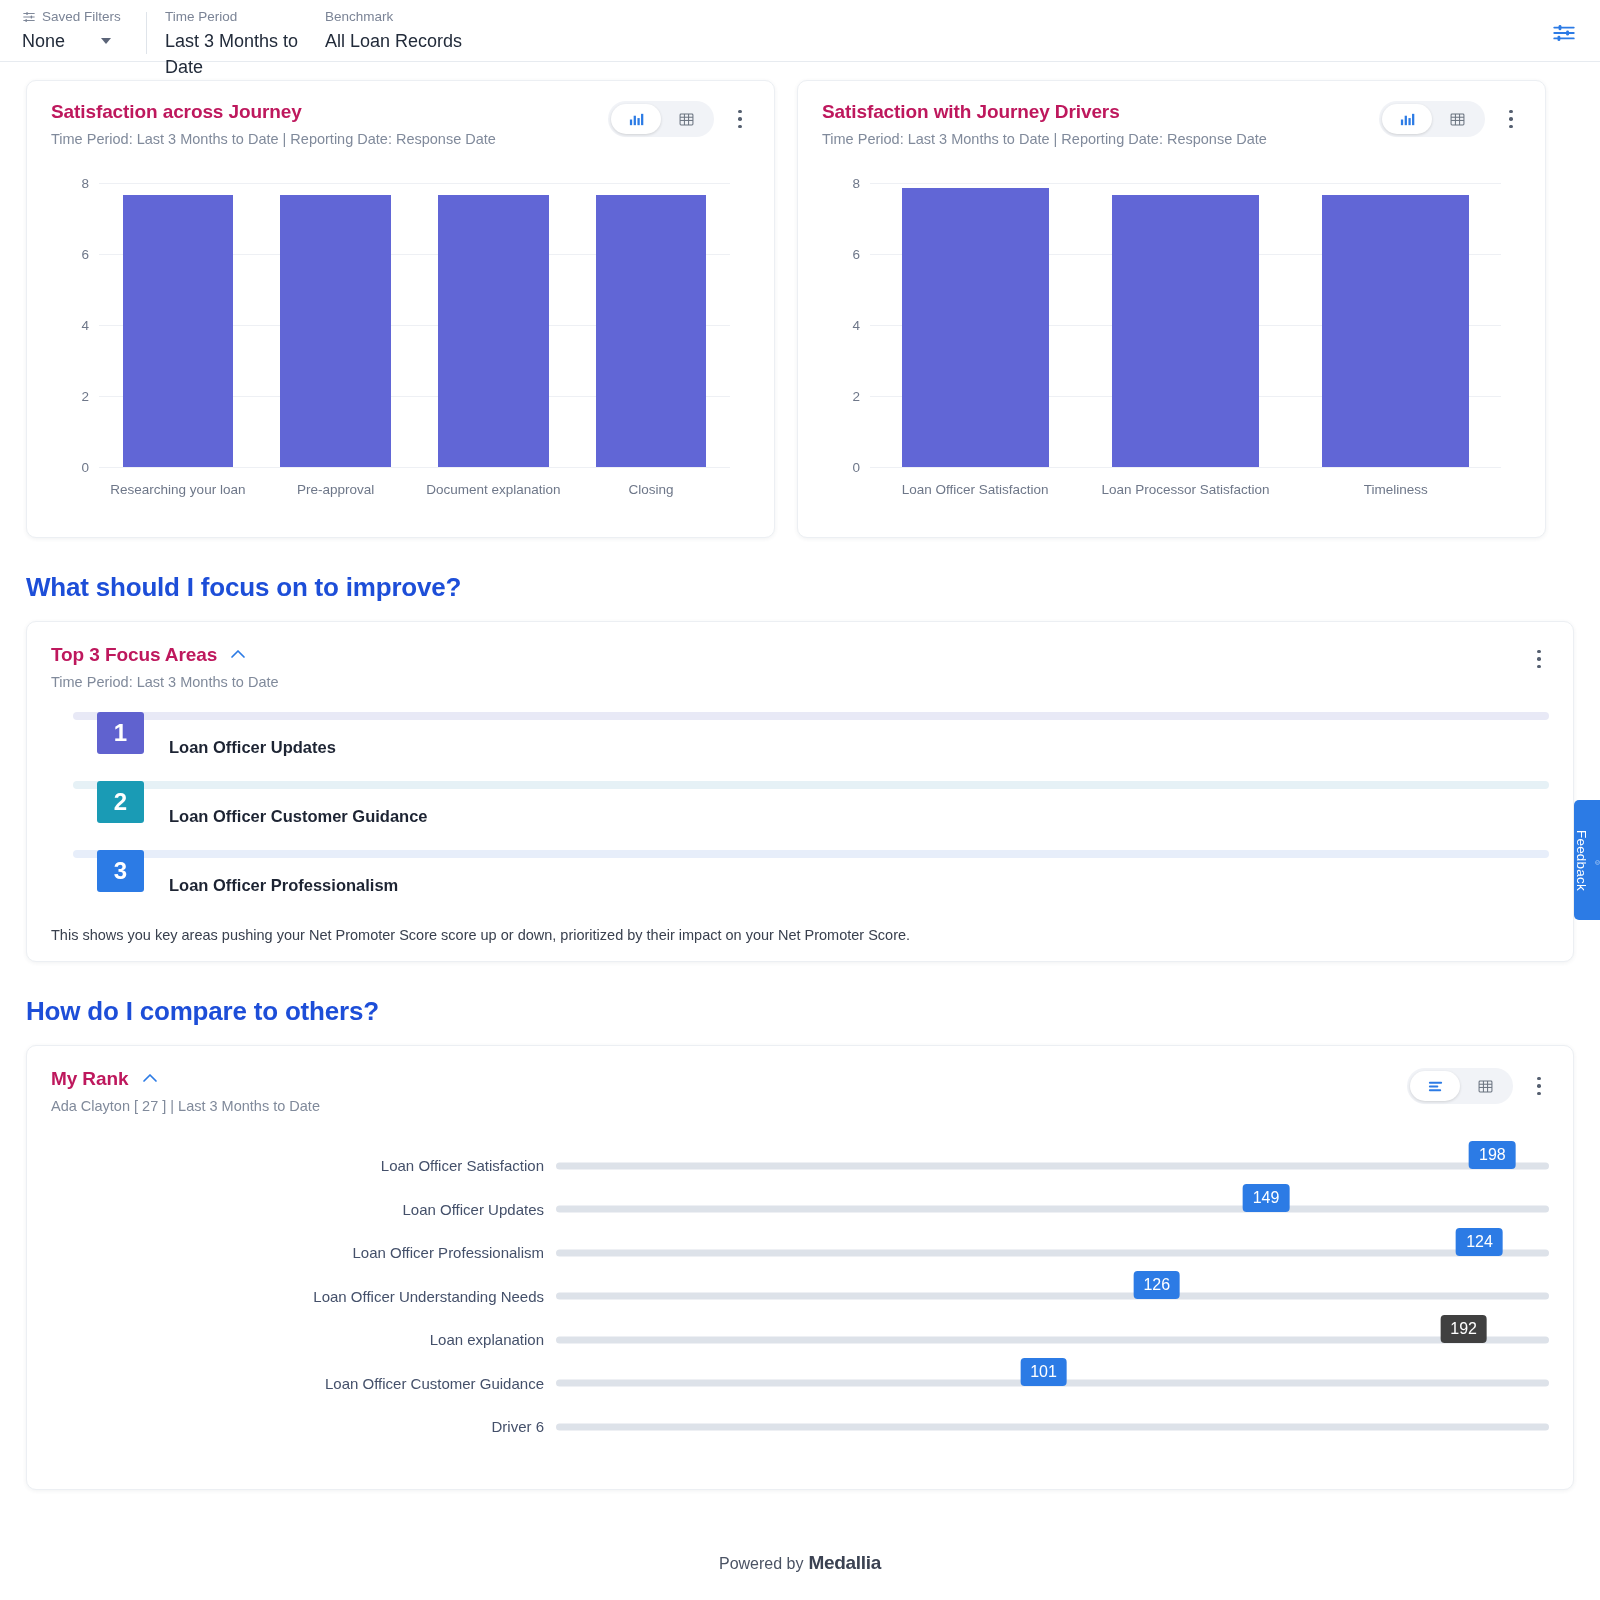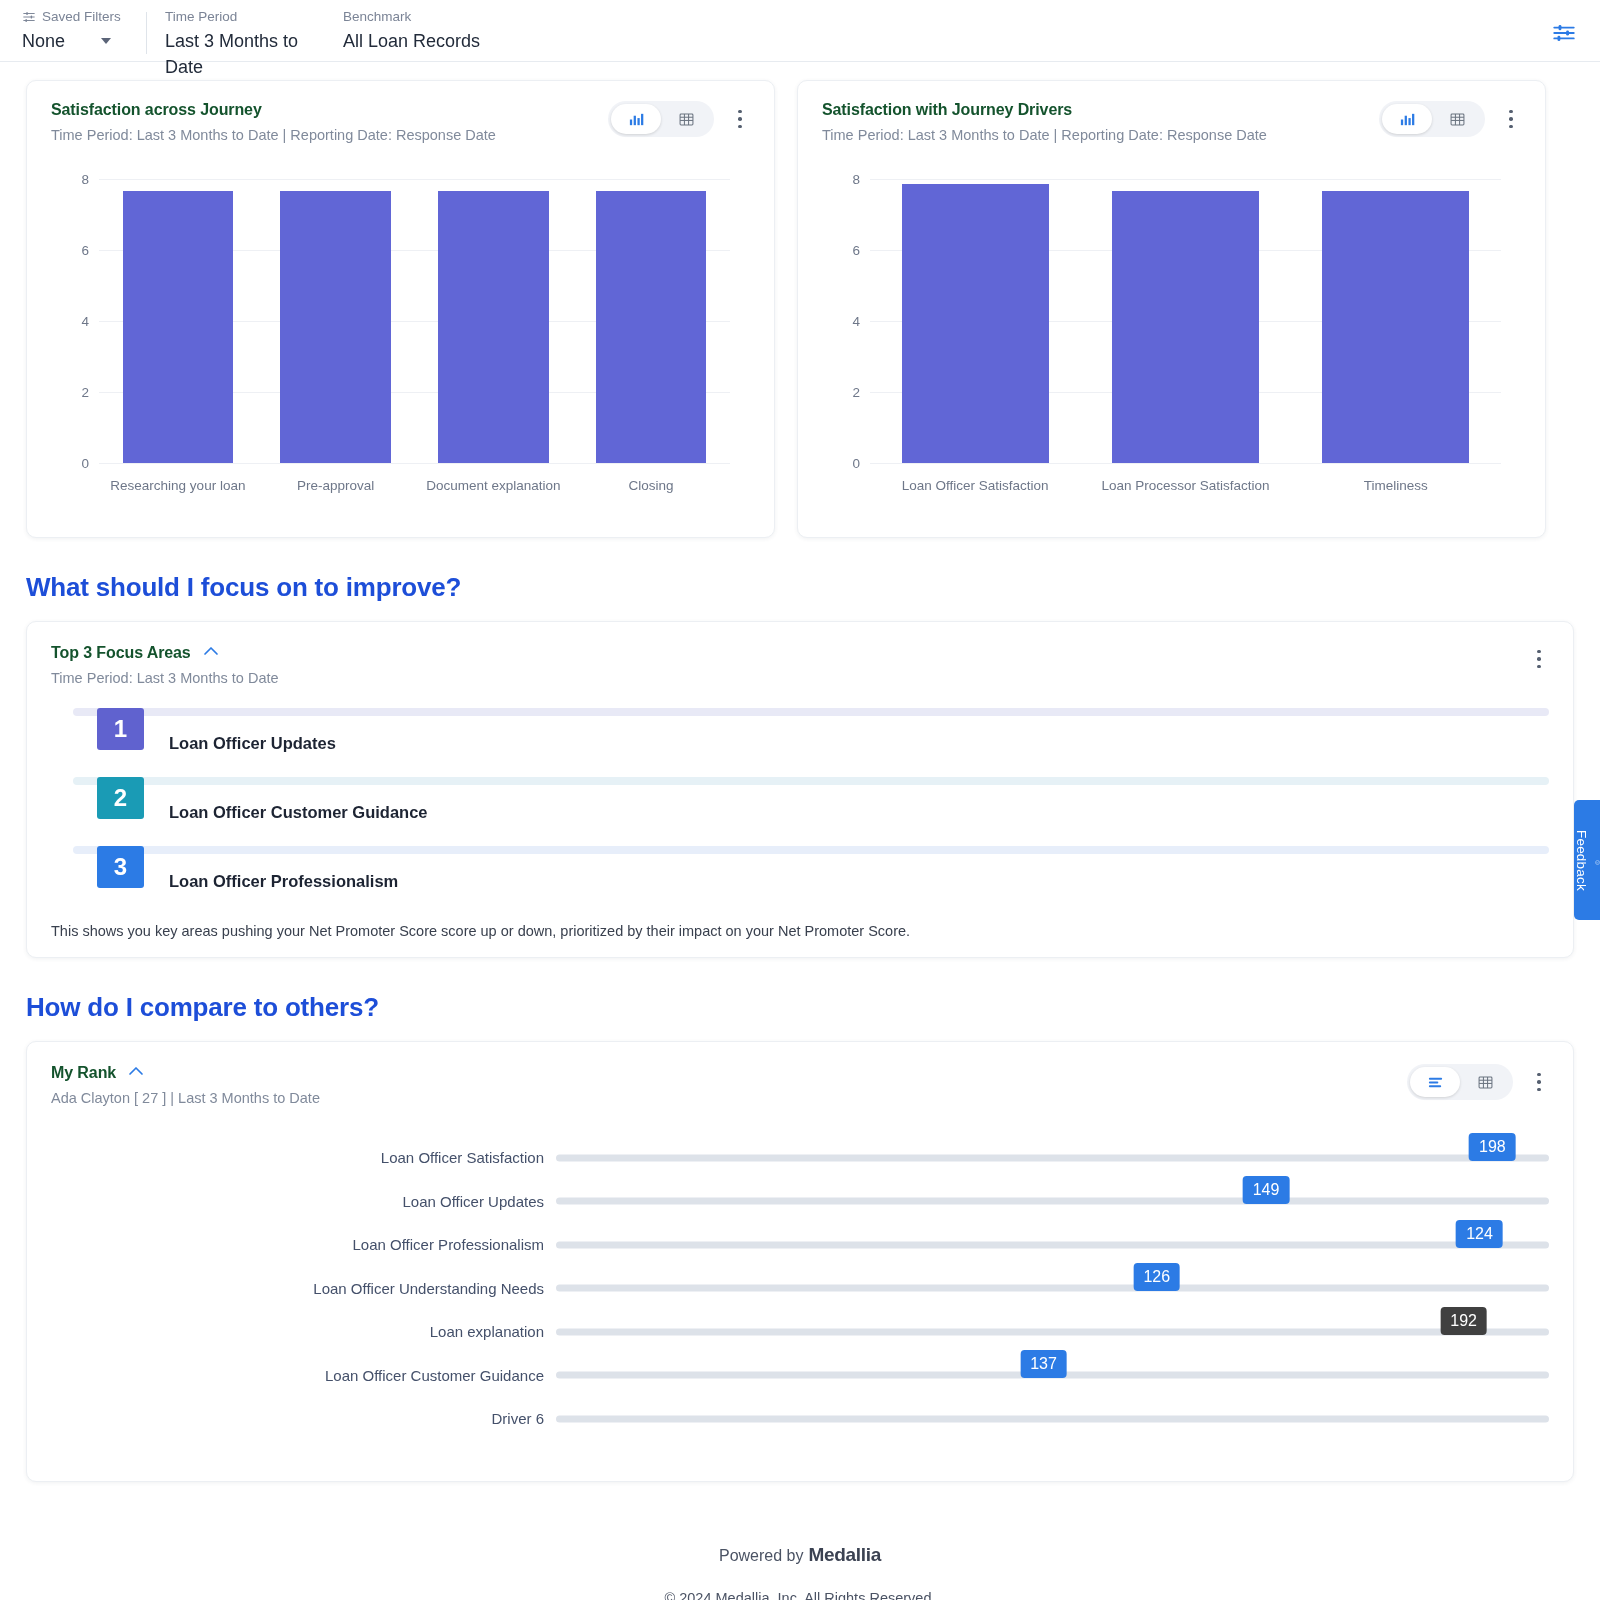--- a/index.html
+++ b/index.html
@@ -56,21 +56,21 @@
     background: #fff;
     border: 1px solid #eceff3;
     border-radius: 10px;
     box-shadow: 0 1px 4px rgba(40,50,70,.07);
     position: relative;
   }
   .card-half { width: 749px; height: 458px; padding: 20px 24px 10px 24px; }
 
   .card-head { display: flex; align-items: flex-start; justify-content: space-between; }
   .card-title {
-    font-size: 16px; font-weight: 700; color: #14532d; letter-spacing: -0.1px;
+    font-size: 19px; font-weight: 700; color: #be185d; letter-spacing: -0.1px;
   }
   .card-sub { font-size: 14.5px; color: #808a9b; margin-top: 8px; }
 
   .view-toggle {
     display: flex; align-items: center; background: #f1f3f7;
     border-radius: 20px; padding: 3px; height: 36px; margin-right: 16px;
   }
   .vt-btn {
     width: 50px; height: 30px; border-radius: 18px;
     display: flex; align-items: center; justify-content: center; cursor: pointer;
@@ -186,21 +186,21 @@
     </div>
   </div>
 
   <div class="divider-v"></div>
 
   <div class="filter-group time-period">
     <div class="filter-caption">Time Period</div>
     <div class="filter-value">Last 3 Months to Date</div>
   </div>
 
-  <div class="filter-group benchmark" style="margin-left:18px">
+  <div class="filter-group benchmark" style="">
     <div class="filter-caption">Benchmark</div>
     <div class="filter-value">All Loan Records</div>
   </div>
 
   <div class="settings-btn">
     <svg width="28" height="26" viewBox="0 0 24 24">
       <g stroke="#2c7be5" stroke-width="1.7" stroke-linecap="round" fill="none">
         <line x1="3" y1="7" x2="21" y2="7"></line>
           <line x1="3" y1="12" x2="21" y2="12"></line>
           <line x1="3" y1="17" x2="21" y2="17"></line>
@@ -485,21 +485,21 @@
           <div class="rank-label">Loan explanation</div>
           <div class="rank-track-wrap">
             <div class="rank-track" style="background:#dde2e9"></div>
             <div class="rank-pill" style="left:91.4%;background:#404040">192</div>
           </div>
         </div>
         <div class="rank-row">
           <div class="rank-label">Loan Officer Customer Guidance</div>
           <div class="rank-track-wrap">
             <div class="rank-track" style="background:#dde2e9"></div>
-            <div class="rank-pill" style="left:49.1%;background:#2c7be5">137</div>
+            <div class="rank-pill" style="left:49.1%;background:#2c7be5">101</div>
           </div>
         </div>
         <div class="rank-row">
           <div class="rank-label">Driver 6</div>
           <div class="rank-track-wrap">
             <div class="rank-track" style="background:#dde2e9"></div>
           </div>
         </div>
       </div>
   </div>

